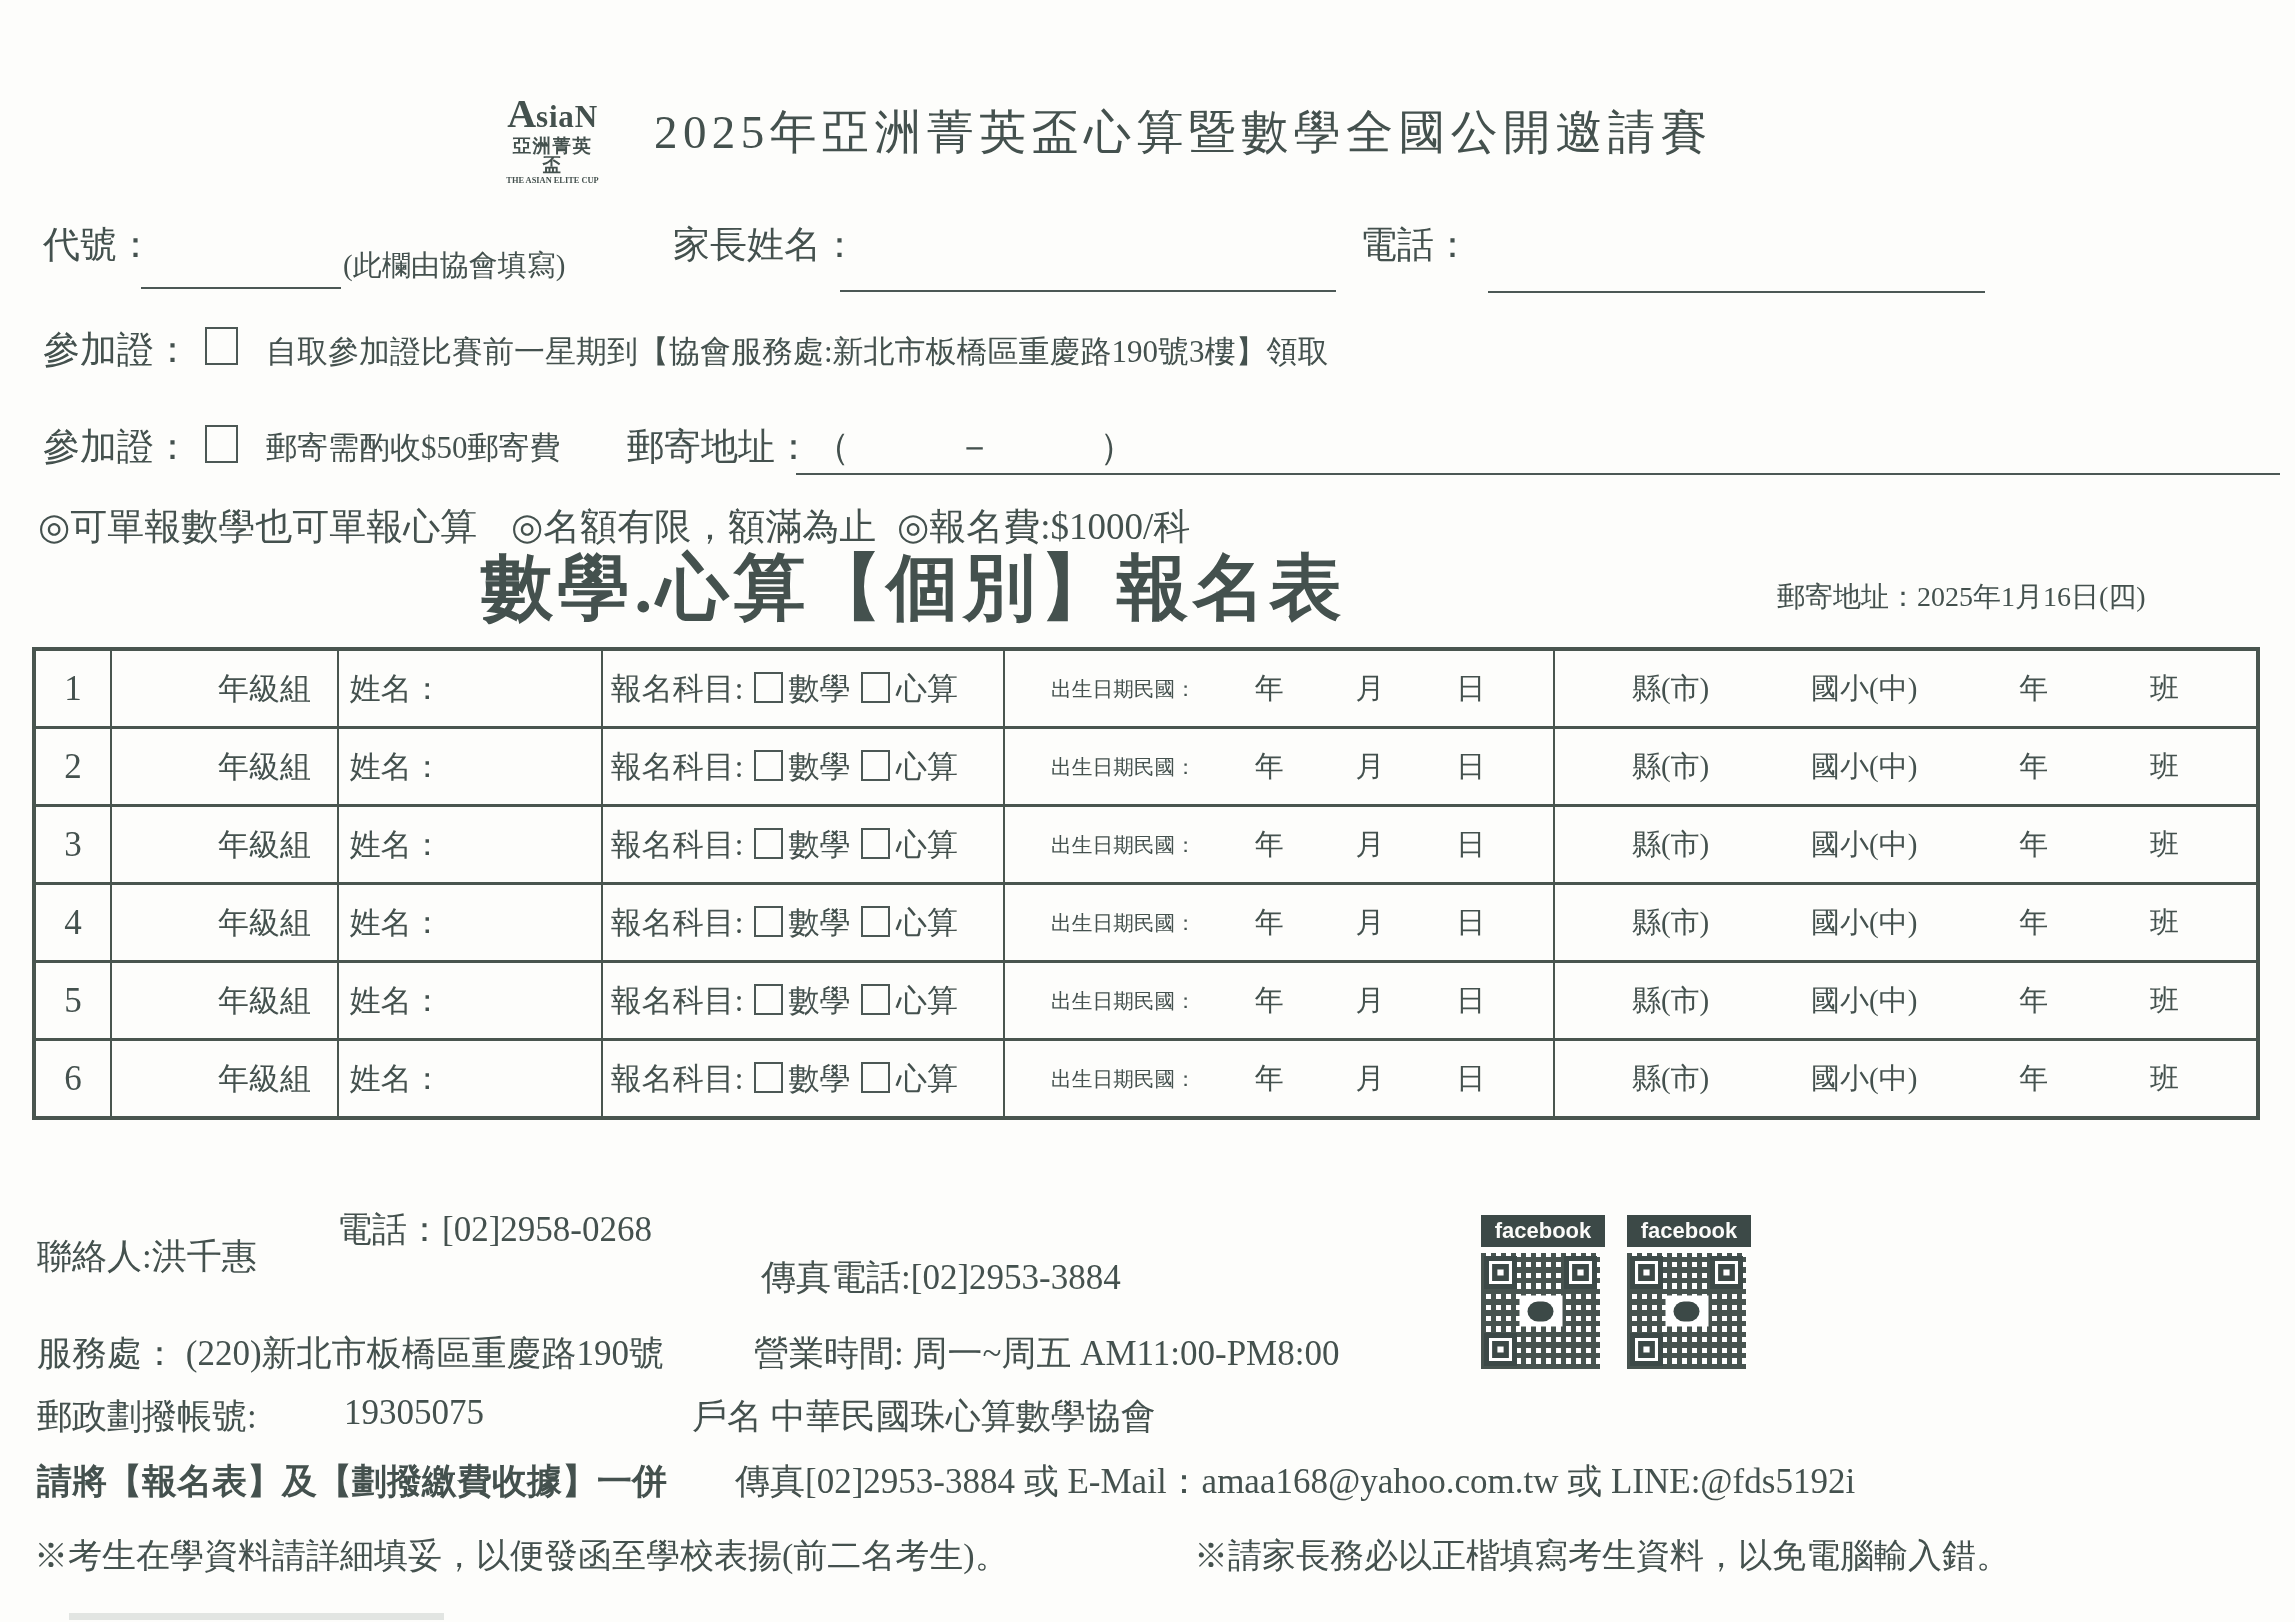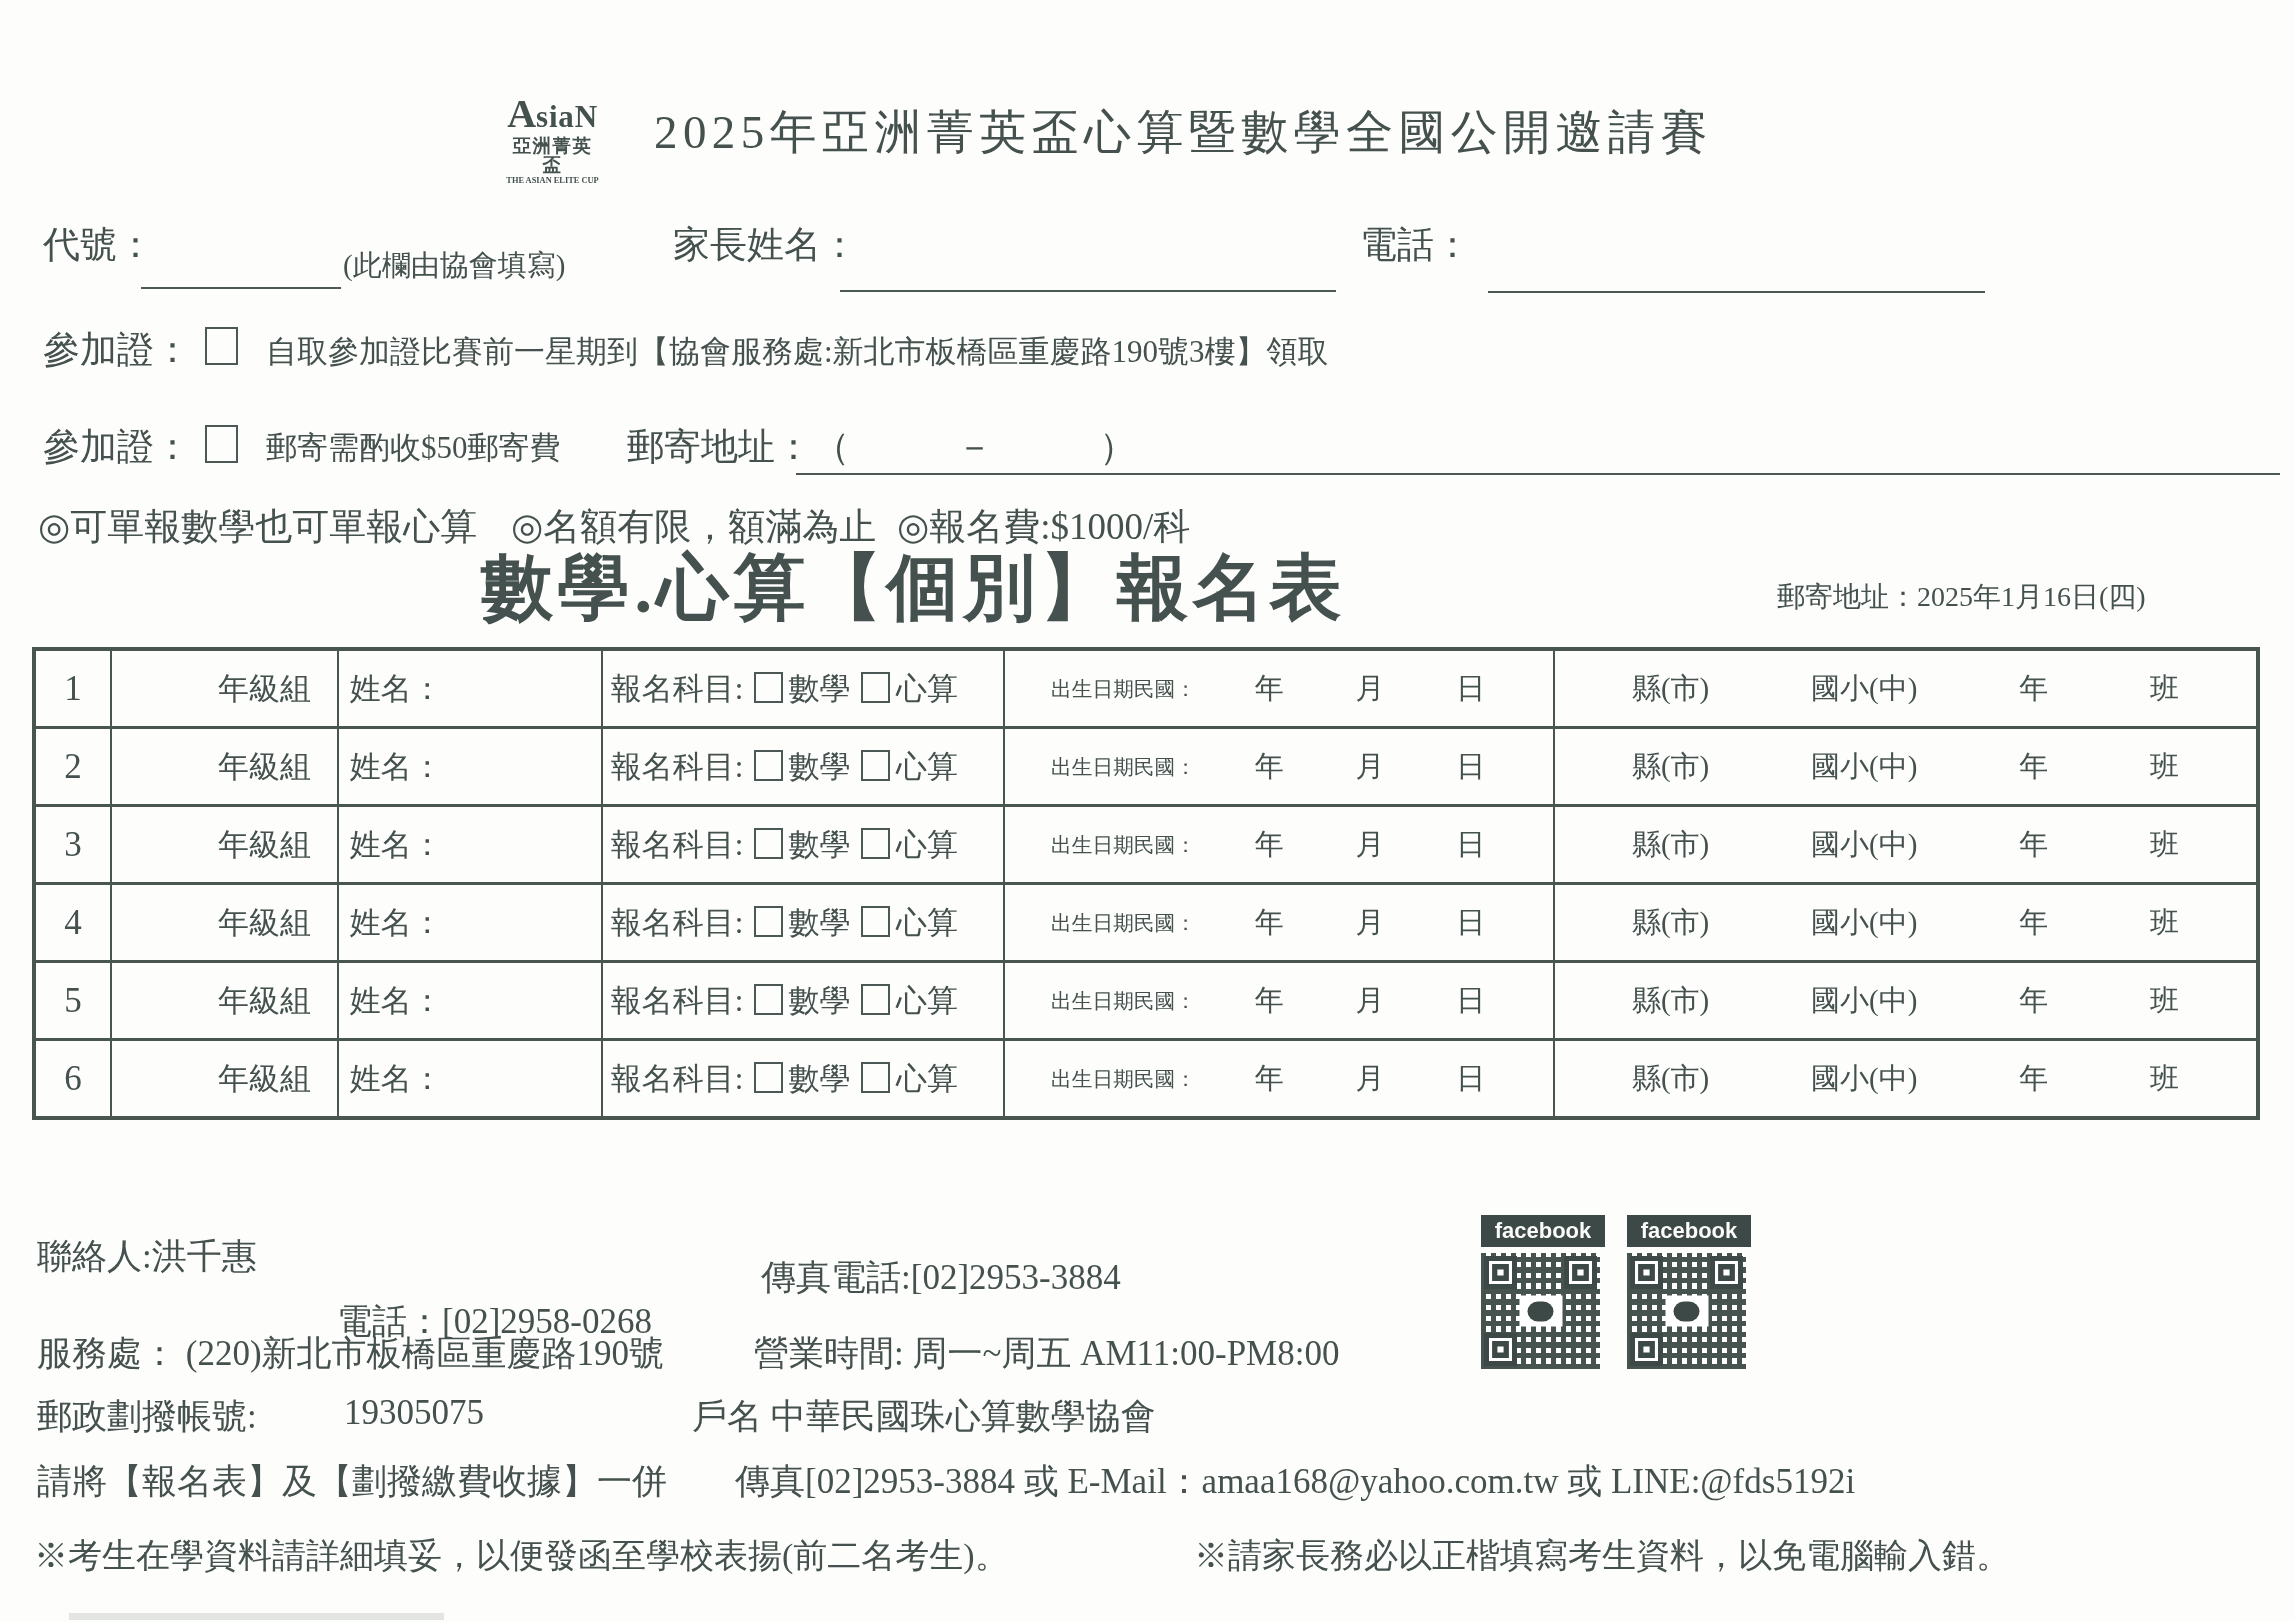--- a/index.html
+++ b/index.html
@@ -252,31 +252,31 @@
             <span>國小(中)</span>
             <span>年</span>
             <span>班</span>
           </div>
         </td>
   </tr>
   </tbody>
 </table>
 
 <div class="abs ft" style="left:37px;top:1233px;">聯絡人:洪千惠</div>
-<div class="abs ft" style="left:337px;top:1298px;">電話：[02]2958-0268</div>
+<div class="abs ft" style="left:337px;top:1206px;">電話：[02]2958-0268</div>
 <div class="abs ft" style="left:761px;top:1233px;margin-top:21px;">傳真電話:[02]2953-3884</div>
 
 <div class="abs ft" style="left:37px;top:1330px;">服務處： (220)新北市板橋區重慶路190號</div>
 <div class="abs ft" style="left:754px;top:1330px;">營業時間: 周一~周五 AM11:00-PM8:00</div>
 
 <div class="abs ft" style="left:37px;top:1393px;">郵政劃撥帳號:</div>
 <div class="abs ft" style="left:344px;top:1393px;">19305075</div>
 <div class="abs ft" style="left:692px;top:1393px;">戶名 中華民國珠心算數學協會</div>
 
-<div class="abs ft" style="left:37px;top:1458px;">請將【報名表】及【劃撥繳費收據】一併</div>
+<div class="abs ft" style="left:37px;top:1458px;font-weight:bold;">請將【報名表】及【劃撥繳費收據】一併</div>
 <div class="abs ft" style="left:735px;top:1458px;">傳真[02]2953-3884 或 E-Mail：amaa168@yahoo.com.tw 或 LINE:@fds5192i</div>
 
 <div class="abs ft-note" style="left:34px;top:1533px;">※考生在學資料請詳細填妥，以便發函至學校表揚(前二名考生)。</div>
 <div class="abs ft-note" style="left:1194px;top:1533px;">※請家長務必以正楷填寫考生資料，以免電腦輸入錯。</div>
 
 <div class="abs fbblock" style="left:1481px;top:1215px;">
   <div class="fbhead">facebook</div>
   <div class="qr">
       <span class="bl"></span>
       <span class="logo-center">

